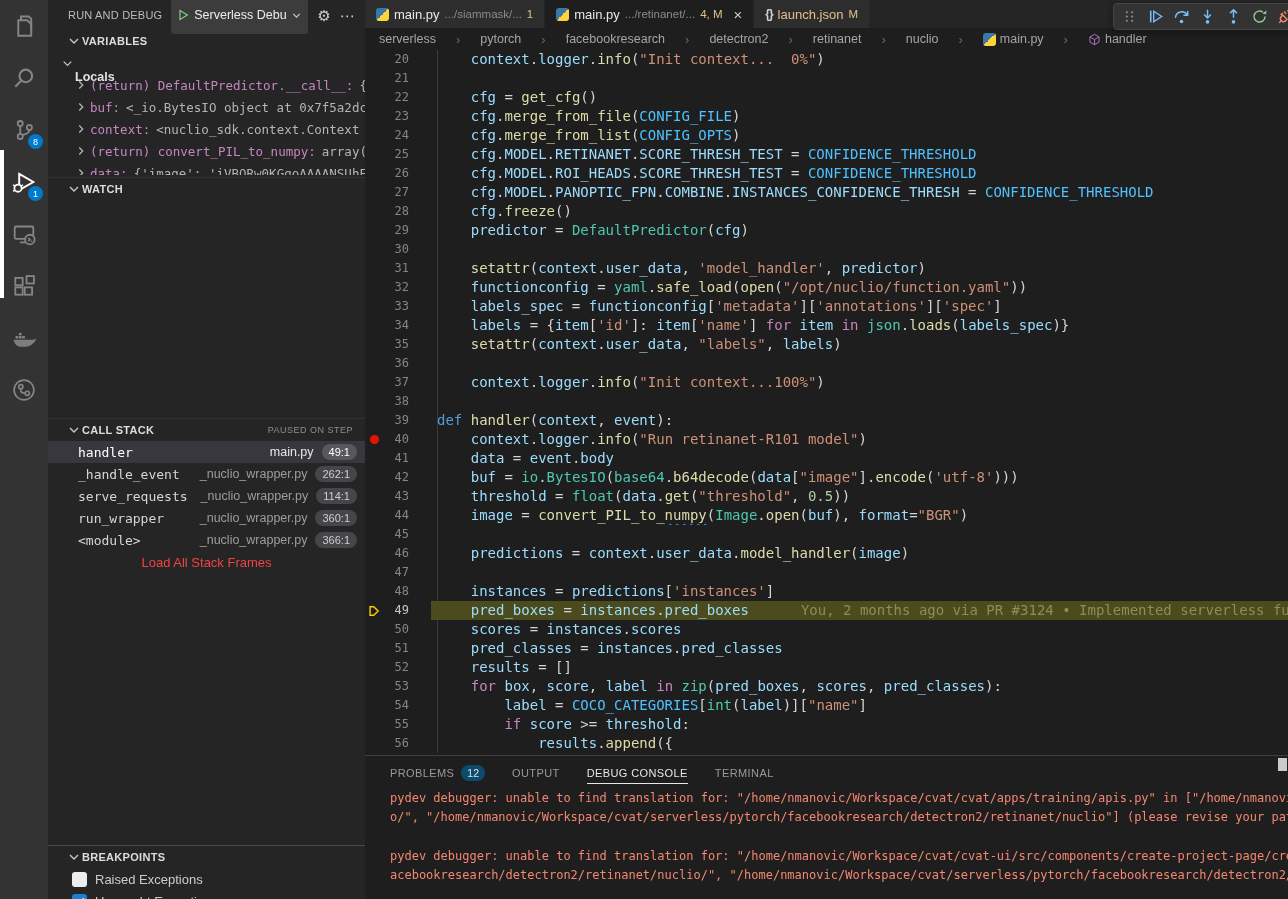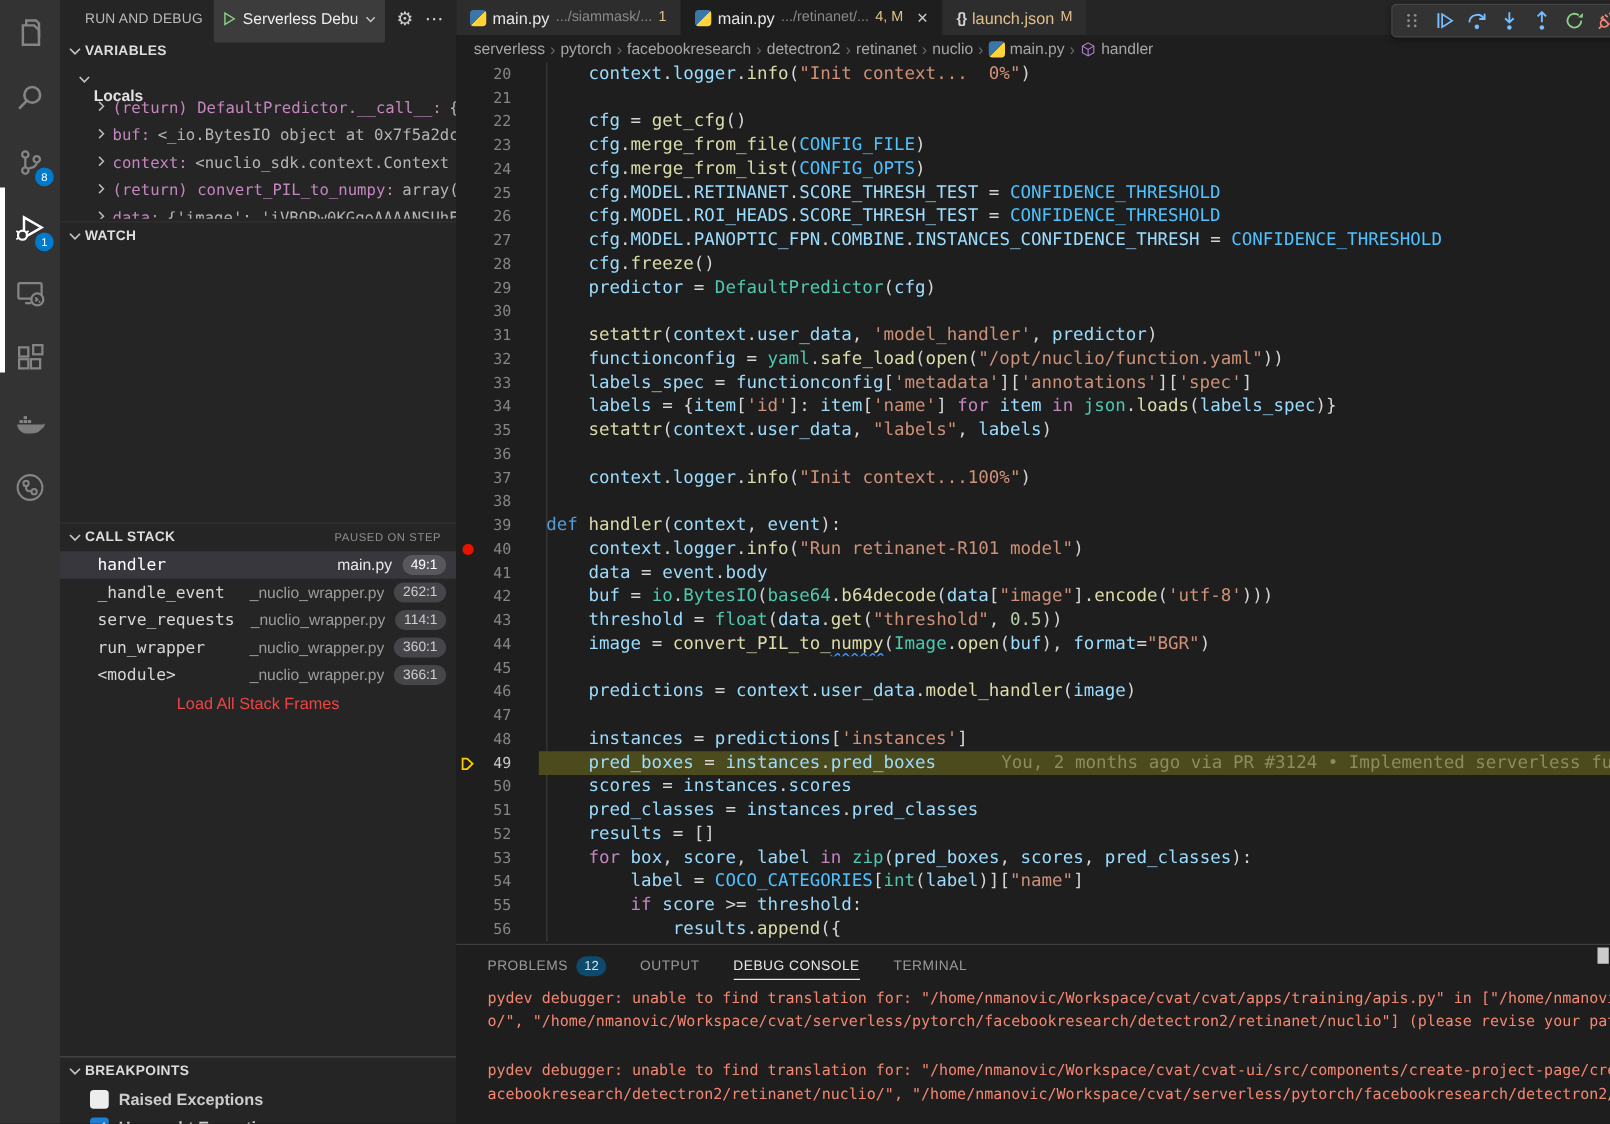--- a/index.html
+++ b/index.html
@@ -19,21 +19,21 @@
   #sidebar { position:absolute; left:48px; top:0; width:317px; height:899px; background:#252526; color:#cccccc; }
   .sb-header { height:30px; display:flex; align-items:center; padding-left:20px; padding-right:6px; }
   .sb-title { font-size:11px; color:#bcbcbc; letter-spacing:.2px; white-space:nowrap; }
   .launch-select { display:flex; align-items:center; gap:4px; background:#3c3c3c; border-radius:2px; height:38px; padding:0 5px; margin-left:9px; cursor:pointer; max-width:140px;text-align:center; }
   .launch-select svg.play { width:14px; height:14px; }
   .launch-label { font-size:12.5px; color:#ededed; white-space:nowrap; overflow:hidden; max-width:92px; }
   .launch-select .chev svg { width:13px; height:13px; color:#cccccc; display:block; }
   .hdr-btn { color:#cfcfcf; font-size:15px; margin-left:9px; cursor:pointer; line-height:1; }
 
   .section { position:absolute; left:0; width:317px; overflow:hidden; }
-  .sec-head { height:22px; display:flex; align-items:center; padding-left:4px; cursor:pointer; }
+  .sec-head { height:22px; display:flex; align-items:center; padding-left:18px; cursor:pointer; }
   .sec-head svg { width:16px; height:16px; color:#c5c5c5; flex:0 0 auto; }
   .sec-label { font-size:11px; font-weight:bold; color:#dddddd; letter-spacing:.3px; }
   .sec-status { margin-left:auto; margin-right:12px; font-size:9px; color:#8f8f8f; letter-spacing:.5px; }
   #sec-variables { top:30px; height:147px; }
   #sec-watch { top:177px; height:241px; border-top:1px solid #303031; }
   #sec-callstack { top:418px; height:427px; border-top:1px solid #303031; }
   #sec-breakpoints { top:845px; height:68px; border-top:1px solid #4a4a4a; }
 
   .scope-row { height:22px; display:flex; align-items:center; padding-left:12px; cursor:pointer; }
   .scope-row svg { width:15px; height:15px; color:#c5c5c5; }
@@ -47,40 +47,40 @@
   .cs-row { height:22px; display:flex; align-items:center; padding:0 8px 0 30px; cursor:pointer; }
   .cs-row.sel { background:#37373d; }
   .cs-fn { font-family:"DejaVu Sans Mono", monospace; font-size:13px; color:#d6d6d6; white-space:nowrap; }
   .cs-row.sel .cs-fn { color:#ffffff; }
   .cs-file { margin-left:auto; font-size:12.5px; color:#9d9d9d; }
   .cs-row.sel .cs-file { color:#e8e8e8; }
   .cs-badge { margin-left:8px; background:#45454a; border-radius:9px; height:16px; padding:0 7px; font-size:11px; color:#cfcfcf; display:flex; align-items:center; }
   .cs-row.sel .cs-badge { background:#57575c; color:#ffffff; }
   .cs-link { height:22px; display:flex; align-items:center; justify-content:center; font-size:13px; color:#ef4444; cursor:pointer; }
 
-  .bp-row { height:22px; display:flex; align-items:center; padding-left:24px; gap:8px;font-weight:bold; }
+  .bp-row { height:22px; display:flex; align-items:center; padding-left:24px; gap:8px; }
   .bp-box { width:15px; height:15px; border-radius:3px; background:#ededed; cursor:pointer; flex:0 0 auto; display:flex; align-items:center; justify-content:center; }
   .bp-box.checked { background:#1b7fd4; }
   .bp-box svg { width:12px; height:12px; }
   .bp-label { font-size:13px; color:#cccccc; }
 
   
   #editor { position:absolute; left:365px; top:0; width:923px; height:755px; background:#1e1e1e; }
   #tab-bar { height:28px; display:flex; background:#252526; }
   .tab { display:flex; align-items:center; gap:5px; padding:0 11px; height:28px; background:#2d2d2d; border-right:1px solid #252526; font-size:13px; cursor:pointer; white-space:nowrap; }
   .tab.active { background:#1e1e1e; }
   .tab-name { color:#e7e7e7; }
   .tab-name.gold { color:#e2c08d; }
   .tab-desc { font-size:11.5px; color:#8a8a8a;text-align:center; }
   .tab-dec { font-size:11.5px; color:#e2c08d; }
   .tab-close { color:#cccccc; font-size:15px; margin-left:6px; cursor:pointer; line-height:1; }
   .py-icon { width:13px; height:13px; border-radius:3px; background:linear-gradient(135deg,#3a76a8 50%,#ffd43b 50%); flex:0 0 auto; }
   .json-icon { color:#d4d4d4; font-size:12px; font-weight:bold; letter-spacing:-1px; }
 
-  #breadcrumbs { height:22px; display:flex; align-items:center; gap:4px; padding-left:14px; font-size:12.5px; color:#a5a5a5; background:#1e1e1e; }
+  #breadcrumbs { height:22px; display:flex; align-items:center; gap:20px; padding-left:14px; font-size:12.5px; color:#a5a5a5; background:#1e1e1e; }
   .bc-item { display:flex; align-items:center; gap:4px; cursor:pointer; }
   .bc-sep { color:#6a6a6a; font-size:13px; }
   .bc-item svg { width:13px; height:13px; }
 
   #code-area { position:absolute; left:0; top:50px; width:923px; height:705px; }
   #indent-guide { position:absolute; left:72px; top:0; width:1px; height:703px; background:#3a3a3a; }
   .cl { height:19px; display:flex; position:relative; }
   .cl-margin { width:18px; flex:0 0 auto; display:flex; align-items:center; justify-content:center; cursor:pointer; }
   .cl-num { width:26px; flex:0 0 auto; text-align:right; font-family:"DejaVu Sans Mono", monospace; font-size:12px; line-height:19px; color:#858585; }
   .cl.cur .cl-num { color:#c6c6c6; }

